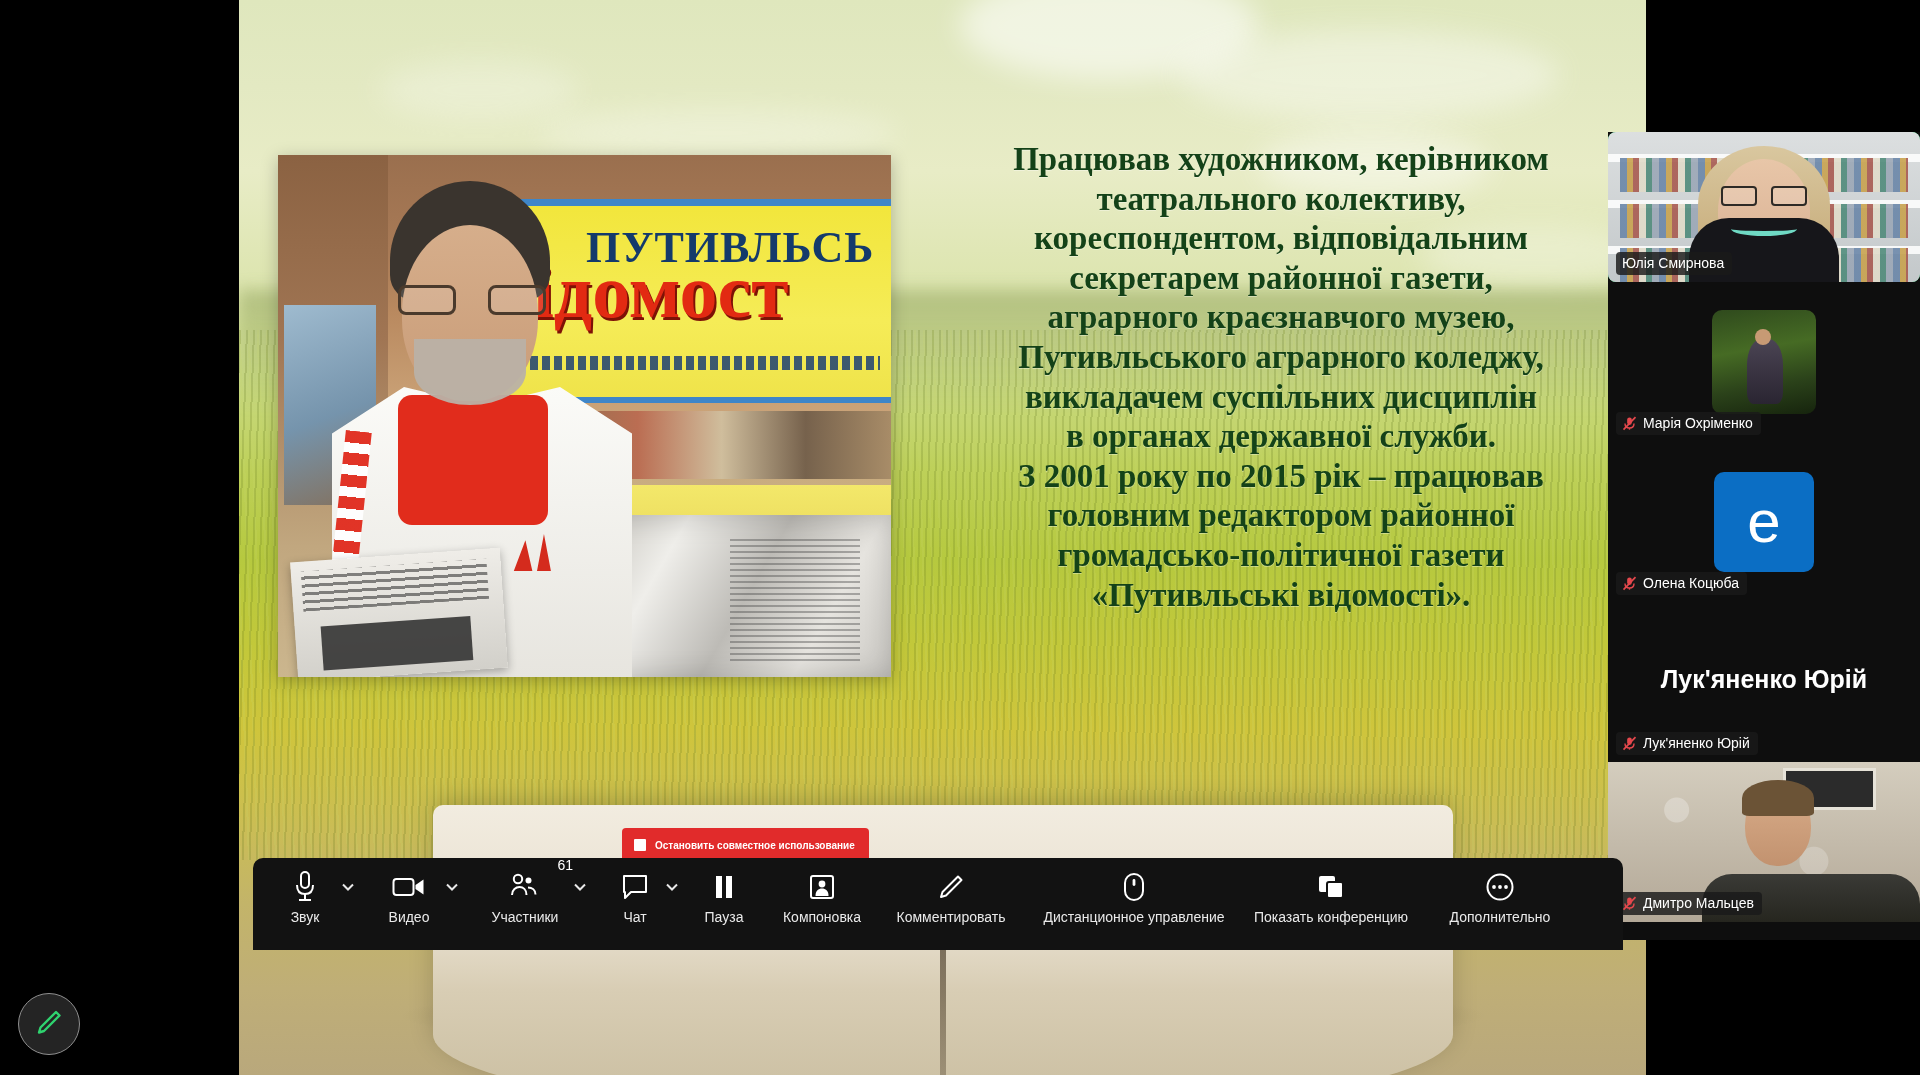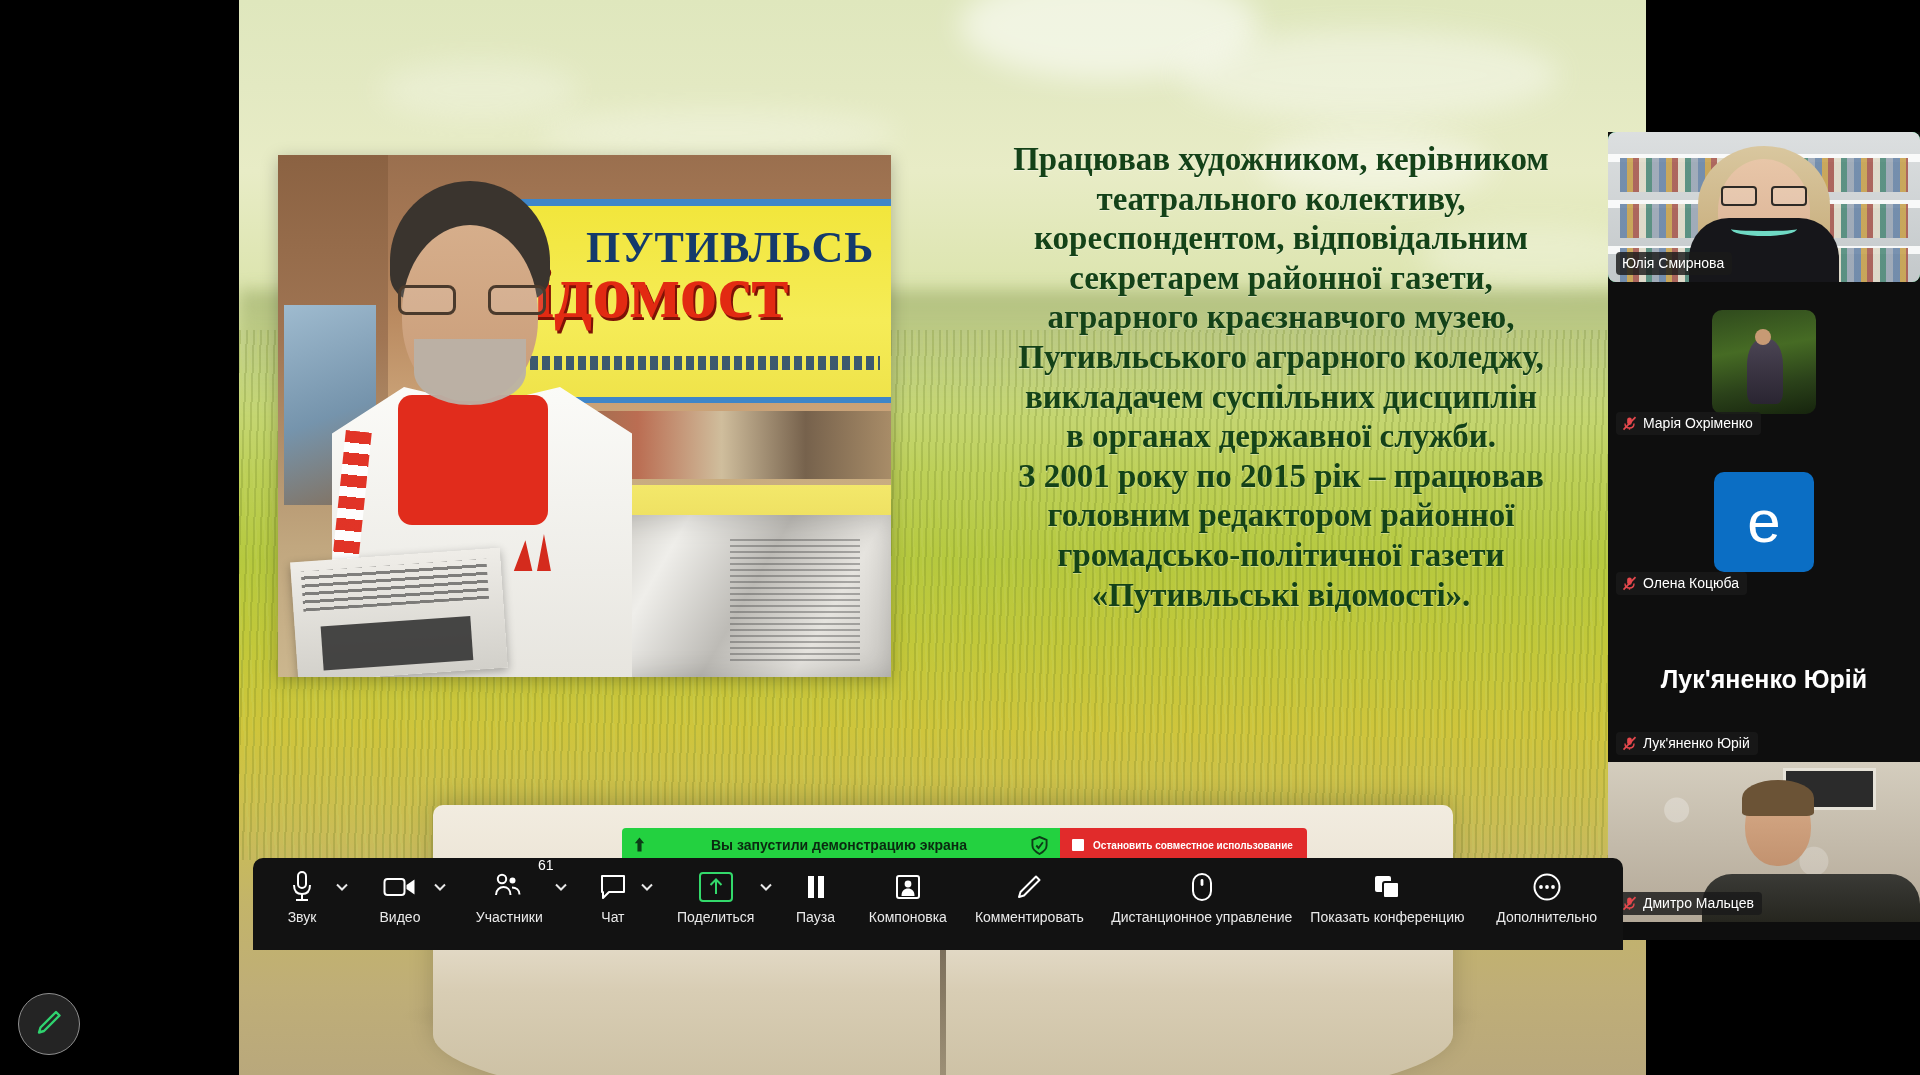--- a/index.html
+++ b/index.html
@@ -429,34 +429,20 @@
       <p>викладачем суспільних дисциплін</p>
       <p>в органах державної служби.</p>
       <p>З 2001 року по 2015 рік  – працював</p>
       <p>головним  редактором  районної</p>
       <p>громадсько-політичної газети</p>
       <p>«Путивльські відомості».</p>
     </div>
   </div>
 
   <div class="share-banner">
-    <div class="share-left">
-      <span class="uparrow">
-        <svg viewBox="0 0 16 18" width="15" height="18">
-          <path d="M8 1 L13 7 H10.2 V16 H5.8 V7 H3 Z" fill="#0c3d17"></path>
-        </svg>
-      </span>
-      <span class="lbl">Вы запустили демонстрацию экрана</span>
-      <span class="shield">
-        <svg viewBox="0 0 18 20" width="17" height="19">
-          <path d="M9 1 L16.5 4 V10 C16.5 15 9 19 9 19 C9 19 1.5 15 1.5 10 V4 Z" fill="none" stroke="#0c3d17" stroke-width="2"></path>
-          <path d="M5.6 10 L8 12.6 L12.6 6.6" fill="none" stroke="#0c3d17" stroke-width="2"></path>
-        </svg>
-      </span>
-    </div>
     <div class="share-stop">
       <span class="sq"></span>
       <span class="lbl">Остановить совместное использование</span>
     </div>
   </div>
 
   <div class="toolbar">
 
     <div class="tb-item" style="width:104px">
       <span class="tb-ico">
@@ -515,36 +501,20 @@
         </svg>
       </span>
       <span class="tb-lbl">Чат</span>
       <span class="tb-caret">
         <svg width="12" height="8" viewBox="0 0 12 8">
             <path d="M1 1.5 L6 6.5 L11 1.5" fill="none" stroke="#e8e8e8" stroke-width="2"></path>
           </svg>
       </span>
     </div>
 
-    <div class="tb-item" style="width:126px">
-      <span class="tb-ico">
-        <span class="share-box">
-          <svg width="16" height="20" viewBox="0 0 16 20">
-            <path d="M8 2.5 L8 17" stroke="#33d96b" stroke-width="2" fill="none"></path>
-            <path d="M2.5 8 L8 2.5 L13.5 8" stroke="#33d96b" stroke-width="2" fill="none"></path>
-          </svg>
-        </span>
-      </span>
-      <span class="tb-lbl">Поделиться</span>
-      <span class="tb-caret">
-        <svg width="12" height="8" viewBox="0 0 12 8">
-            <path d="M1 1.5 L6 6.5 L11 1.5" fill="none" stroke="#e8e8e8" stroke-width="2"></path>
-          </svg>
-      </span>
-    </div>
 
     <div class="tb-item" style="width:86px">
       <span class="tb-ico">
         <svg width="24" height="28" viewBox="0 0 24 28">
           <rect x="4" y="3" width="6" height="22" fill="#fff"></rect>
           <rect x="14" y="3" width="6" height="22" fill="#fff"></rect>
         </svg>
       </span>
       <span class="tb-lbl">Пауза</span>
     </div>

